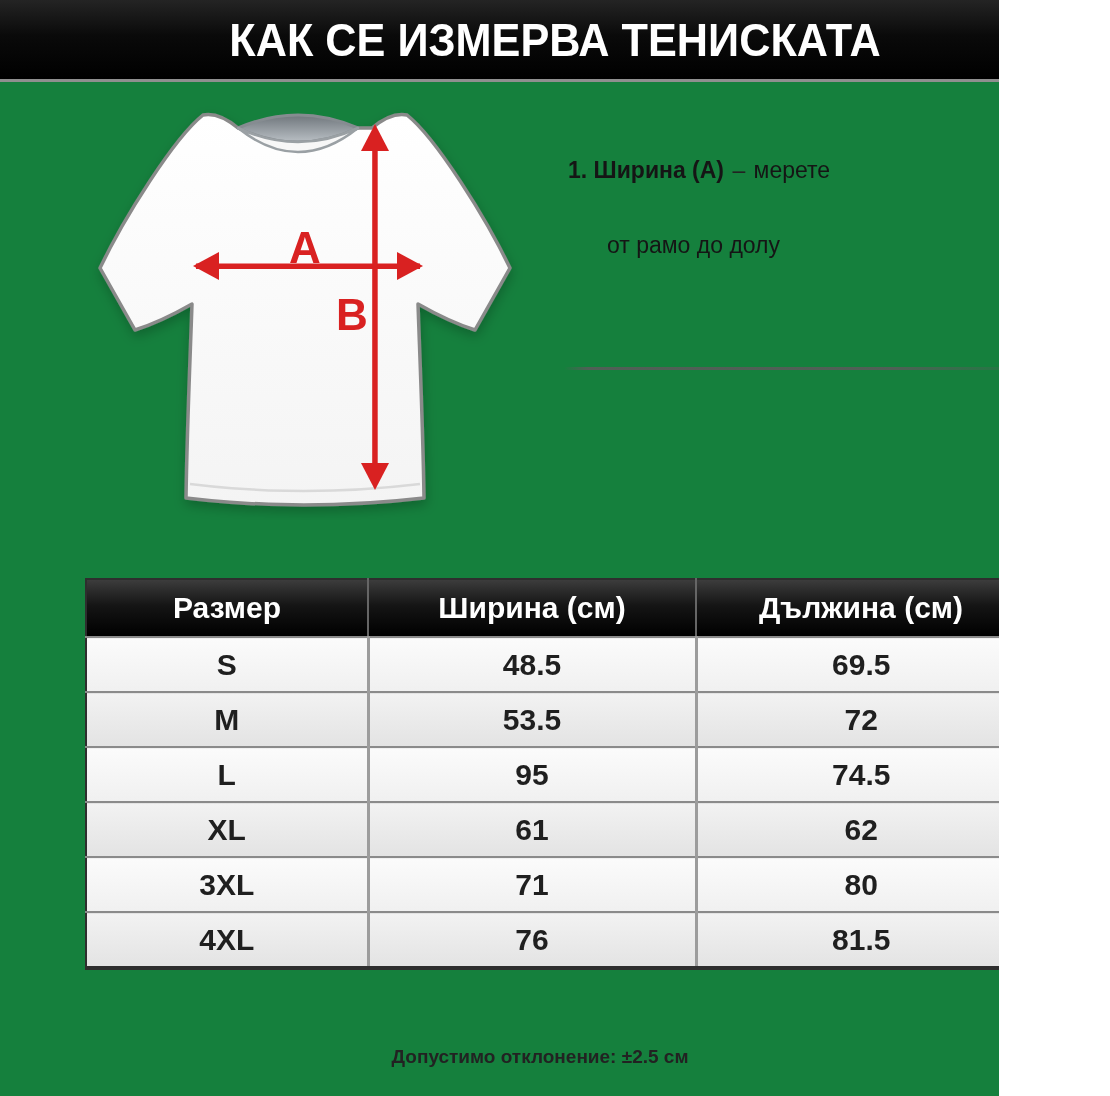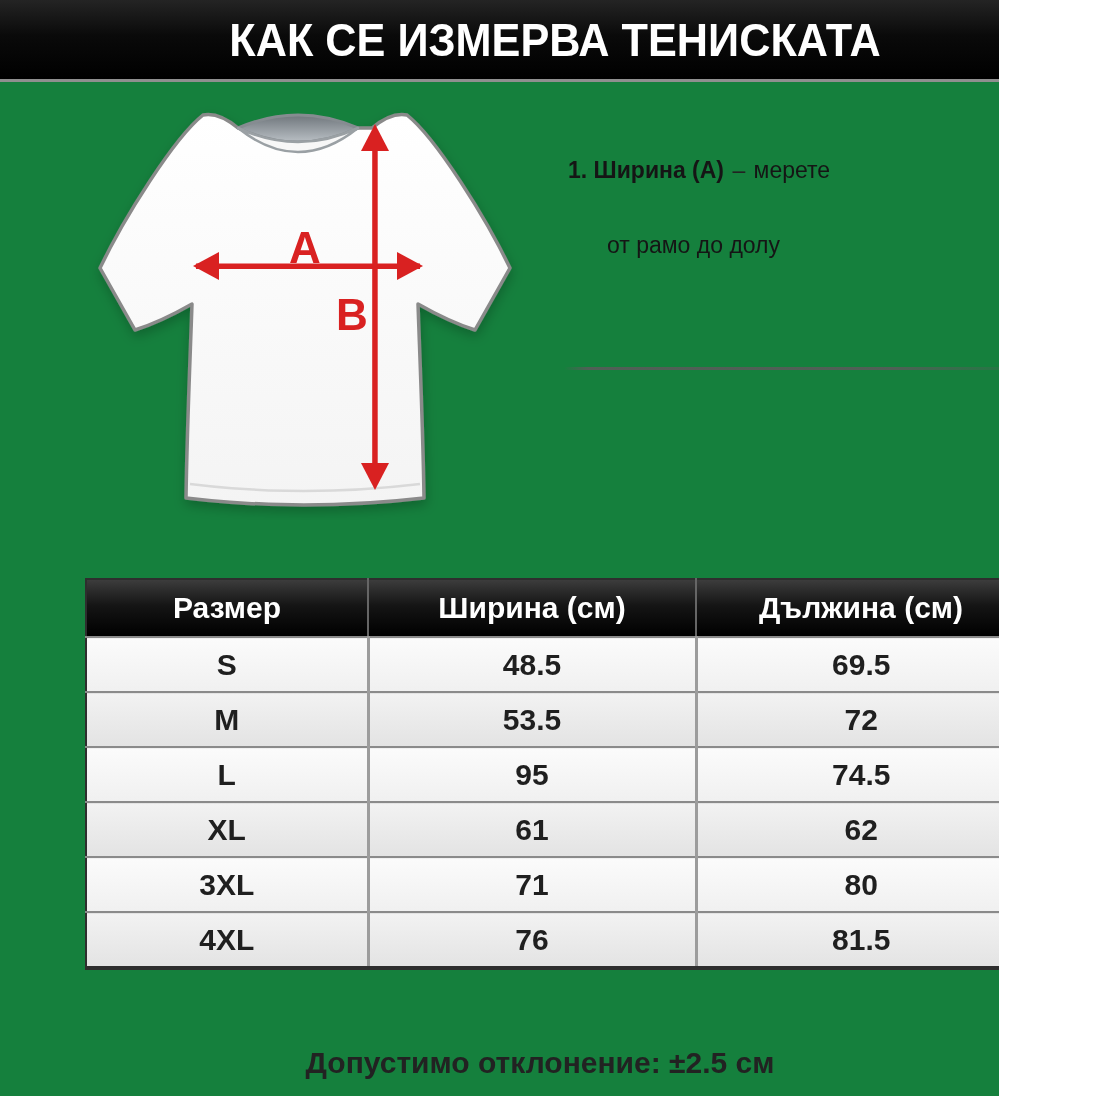--- a/index.html
+++ b/index.html
@@ -66,21 +66,21 @@
     border-left:3px solid #9c9c9c;
   }
   .size-table td:first-child { border-left:none; }
   .size-table tbody tr { border-top:2px solid #8a8a8a; }
   .size-table tbody tr:nth-child(odd)  { background:linear-gradient(180deg,#fbfbfb 0%,#f0f0f0 100%); }
   .size-table tbody tr:nth-child(even) { background:linear-gradient(180deg,#f2f2f2 0%,#e3e3e3 100%); }
 
   
   .tolerance-note {
     position:absolute; left:0; top:1046px; width:1080px; text-align:center;
-    font-size:30px; font-weight:700; color:#222;
+    font-size:19px; font-weight:700; color:#222;
   }
 </style>
 </head>
 <body>
 
 <div class="page">
 
   <div class="title-bar">
     <span class="title-text">КАК СЕ ИЗМЕРВА ТЕНИСКАТА</span>
   </div>

